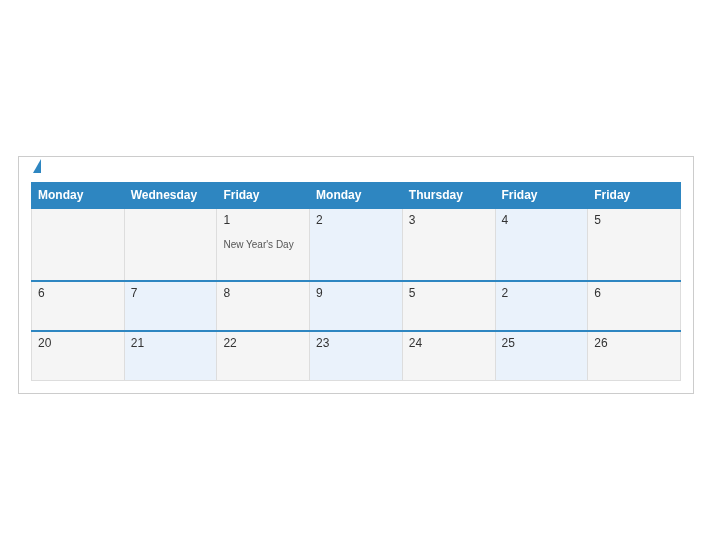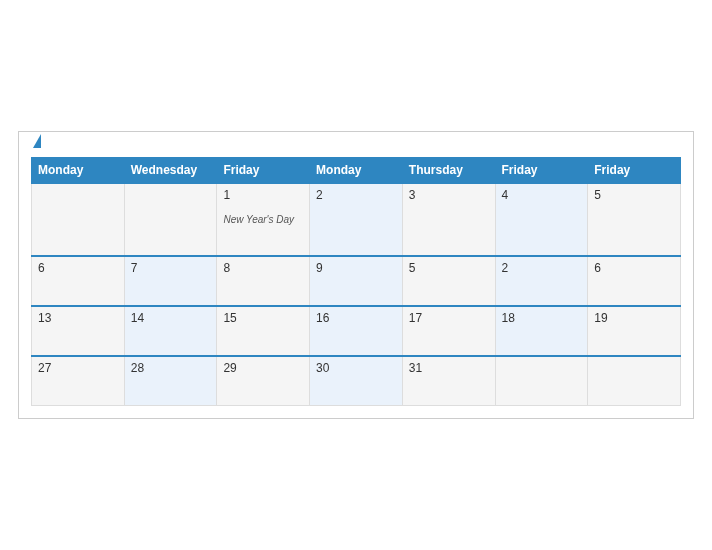--- a/index.html
+++ b/index.html
@@ -90,21 +90,20 @@
       background: #eaf2fb;
     }
     .day-number {
       font-size: 12px;
       color: #333;
     }
     .holiday-label {
       font-size: 10px;
       color: #555;
       margin-top: 12px;
-      font-style: italic;
     }
     .empty-cell {
       background: #f5f5f5 !important;
     }
   </style>
 </head>
 <body>
 
 <div class="calendar-container">
   <div class="calendar-header">
@@ -145,32 +144,23 @@
         <tr>
           <td><span class="day-number">6</span></td>
           <td><span class="day-number">7</span></td>
           <td><span class="day-number">8</span></td>
           <td><span class="day-number">9</span></td>
           <td><span class="day-number">5</span></td>
           <td><span class="day-number">2</span></td>
           <td><span class="day-number">6</span></td>
         </tr>
         <tr>
-          <td><span class="day-number">13</span></td>
-          <td><span class="day-number">14</span></td>
-          <td><span class="day-number">15</span></td>
-          <td><span class="day-number">16</span></td>
-          <td><span class="day-number">17</span></td>
-          <td><span class="day-number">18</span></td>
-          <td><span class="day-number">19</span></td>
-        </tr>
-        <tr>
-          <td><span class="day-number">27</span></td>
-          <td><span class="day-number">28</span></td>
-          <td><span class="day-number">29</span></td>
-          <td><span class="day-number">30</span></td>
-          <td><span class="day-number">31</span></td>
-          <td class="empty-cell"></td>
-          <td class="empty-cell"></td>
+          <td><span class="day-number">20</span></td>
+          <td><span class="day-number">21</span></td>
+          <td><span class="day-number">22</span></td>
+          <td><span class="day-number">23</span></td>
+          <td><span class="day-number">24</span></td>
+          <td><span class="day-number">25</span></td>
+          <td><span class="day-number">26</span></td>
         </tr>
       </tbody>
   </table>
 </div>
 
 </body></html>

